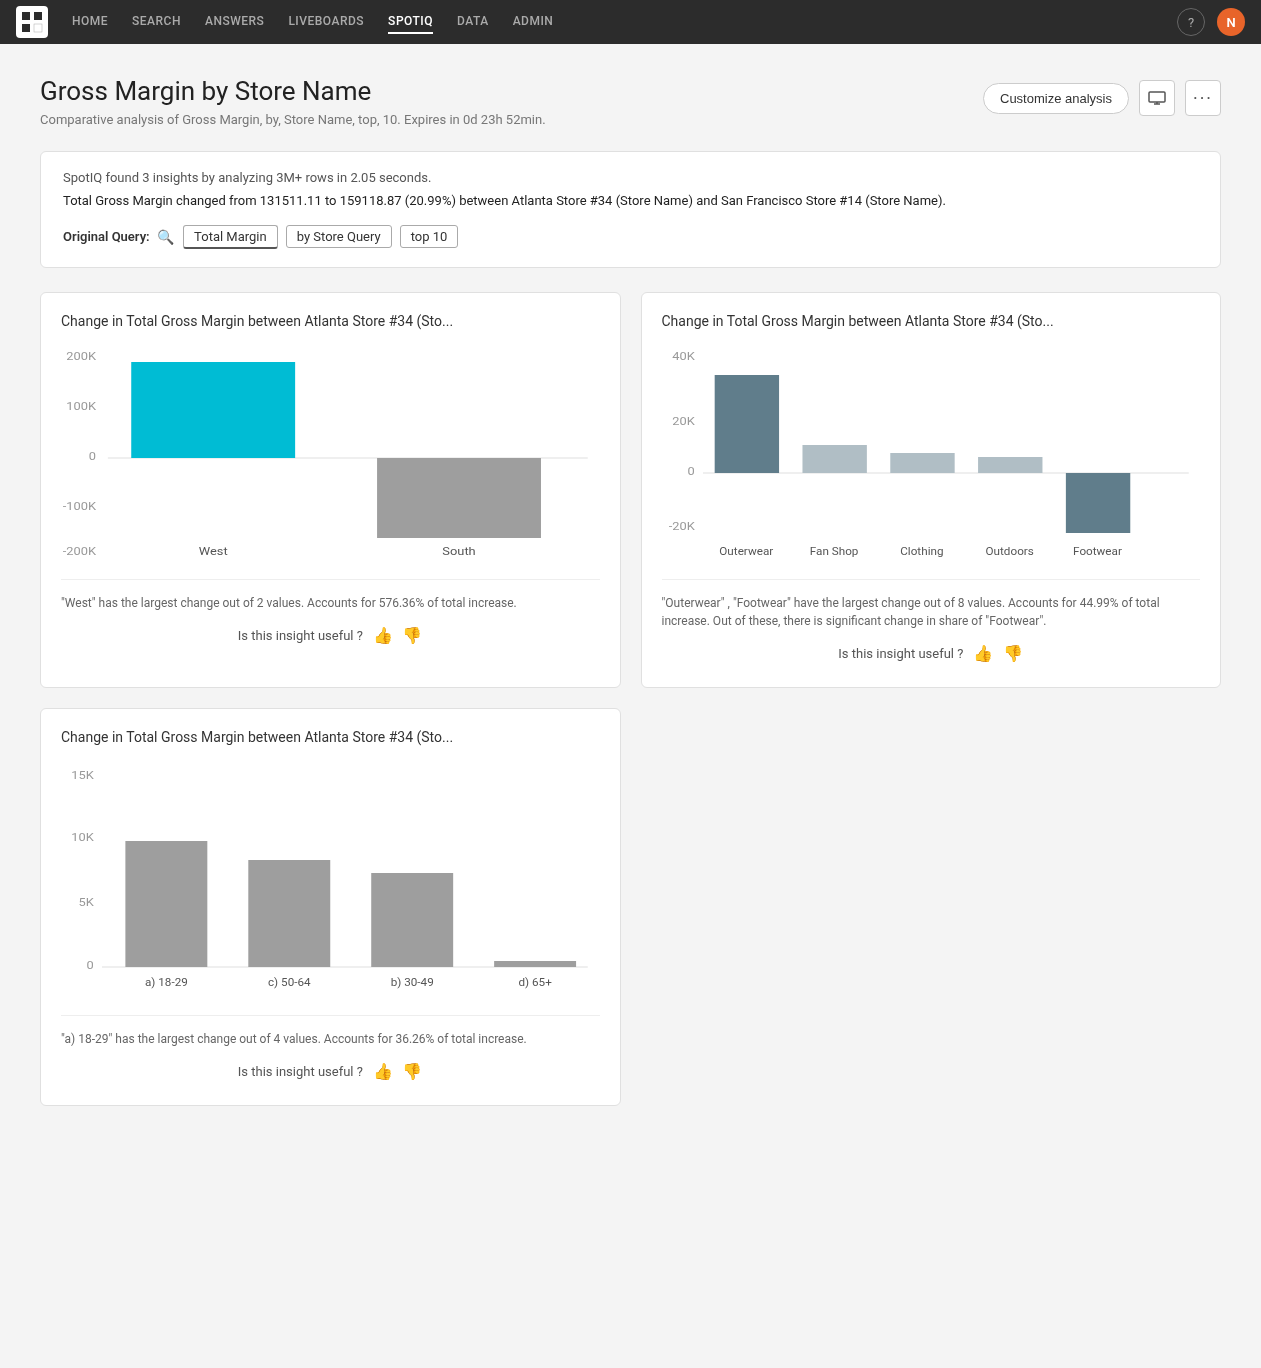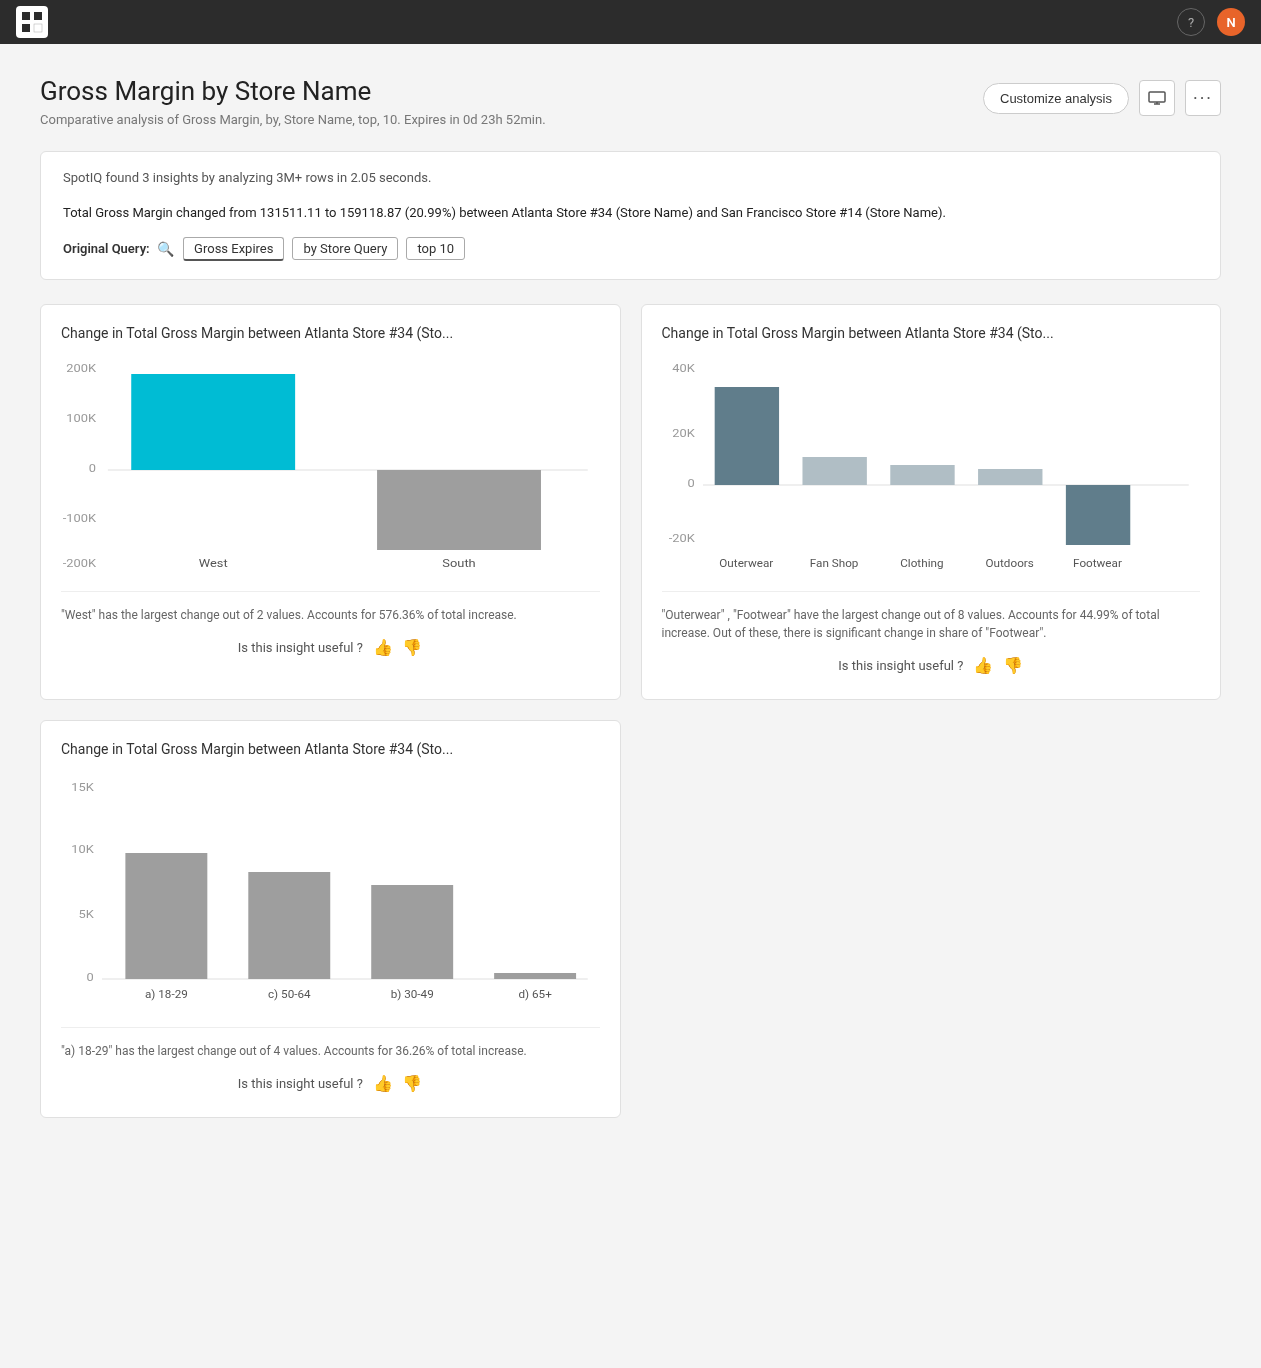--- a/index.html
+++ b/index.html
@@ -21,21 +21,21 @@
     
     .page-header { display: flex; align-items: flex-start; justify-content: space-between; margin-bottom: 24px; }
     .page-title-block h1 { font-size: 26px; font-weight: 400; color: #222; margin-bottom: 6px; }
     .page-subtitle { font-size: 13px; color: #777; }
     .header-actions { display: flex; align-items: center; gap: 10px; margin-top: 4px; justify-content: space-between; }
     .btn-customize { background: #fff; border: 1px solid #ccc; border-radius: 20px; padding: 7px 16px; font-size: 13px; color: #333; cursor: pointer; }
     .btn-icon { width: 36px; height: 36px; background: #fff; border: 1px solid #ccc; border-radius: 4px; display: flex; align-items: center; justify-content: center; cursor: pointer; color: #555; font-size: 16px; }
 
     
     .insights-banner { background: #fff; border: 1px solid #e0e0e0; border-radius: 6px; padding: 18px 22px; margin-bottom: 24px; }
-    .insights-found { font-size: 13px; color: #555; margin-bottom: 18px; }
+    .insights-found { font-size: 13px; color: #555; margin-bottom: 6px; }
     .insights-detail { font-size: 13px; color: #222; font-weight: 400; margin-bottom: 14px; line-height: 1.5; }
     .original-query { display: flex; align-items: center; gap: 8px; flex-wrap: wrap; }
     .original-query-label { font-size: 13px; font-weight: 600; color: #333; }
     .search-icon-small { color: #777; font-size: 14px; }
     .query-tag { border: 1px solid #aaa; border-radius: 3px; padding: 3px 10px; font-size: 13px; color: #333; background: #fff; }
     .query-tag.highlighted { border-bottom: 2px solid #555; border-top: 1px solid #aaa; border-left: 1px solid #aaa; border-right: 1px solid #aaa; }
 
     
     .charts-grid { display: grid; grid-template-columns: 1fr 1fr; gap: 20px; }
     .chart-card { background: #fff; border: 1px solid #e0e0e0; border-radius: 6px; padding: 20px; }
@@ -58,20 +58,29 @@
 
 <nav>
   <div class="nav-logo">
     <svg width="22" height="22" viewBox="0 0 22 22">
       <rect x="1" y="1" width="8" height="8" fill="#2c2c2c"></rect>
       <rect x="13" y="1" width="8" height="8" fill="#2c2c2c"></rect>
       <rect x="1" y="13" width="8" height="8" fill="#2c2c2c"></rect>
       <rect x="13" y="13" width="8" height="8" fill="#fff" stroke="#aaa" stroke-width="0.5"></rect>
     </svg>
   </div>
+  <div class="nav-items">
+    <span class="nav-item">HOME</span>
+    <span class="nav-item">SEARCH</span>
+    <span class="nav-item">ANSWERS</span>
+    <span class="nav-item">LIVEBOARDS</span>
+    <span class="nav-item active">SPOTIQ</span>
+    <span class="nav-item">DATA</span>
+    <span class="nav-item">ADMIN</span>
+  </div>
   <div class="nav-right">
     <div class="nav-help">?</div>
     <div class="nav-avatar">N</div>
   </div>
 </nav>
 
 <div class="page">
 
   <div class="page-header">
     <div class="page-title-block">
@@ -92,21 +101,21 @@
       </div>
     </div>
   </div>
 
   <div class="insights-banner">
     <div class="insights-found">SpotIQ found 3 insights by analyzing 3M+ rows in 2.05 seconds.</div>
     <div class="insights-detail">Total Gross Margin changed from 131511.11 to 159118.87 (20.99%) between Atlanta Store #34 (Store Name) and San Francisco Store #14 (Store Name).</div>
     <div class="original-query">
       <span class="original-query-label">Original Query:</span>
       <span class="search-icon-small">🔍</span>
-      <span class="query-tag highlighted">Gross Expires</span>
+      <span class="query-tag highlighted">Total Margin</span>
       <span class="query-tag">by Store Query</span>
       <span class="query-tag">top 10</span>
     </div>
   </div>
 
   <div class="charts-grid">
 
     <div class="chart-card">
       <div class="chart-title">Change in Total Gross Margin between Atlanta Store #34 (Sto...</div>
       <div class="chart-area">

